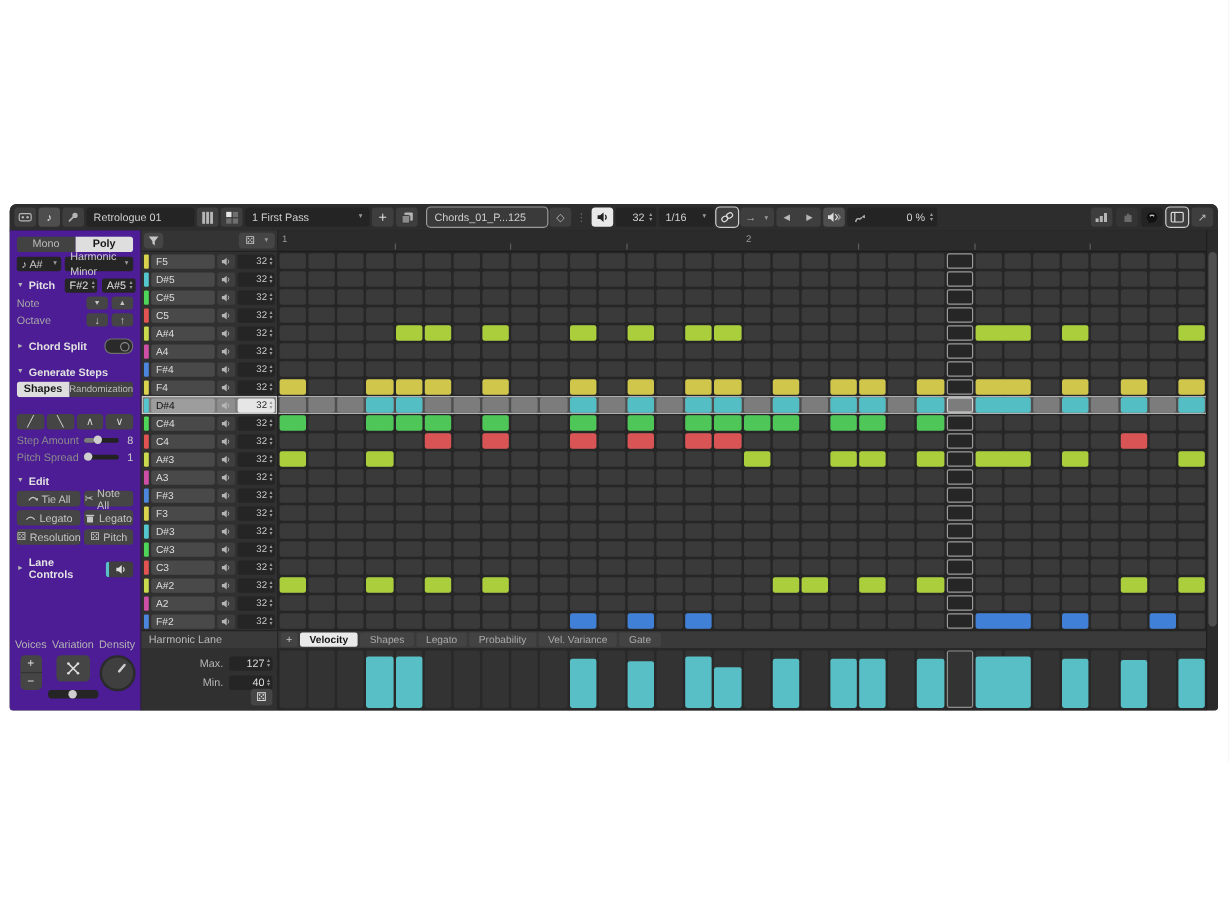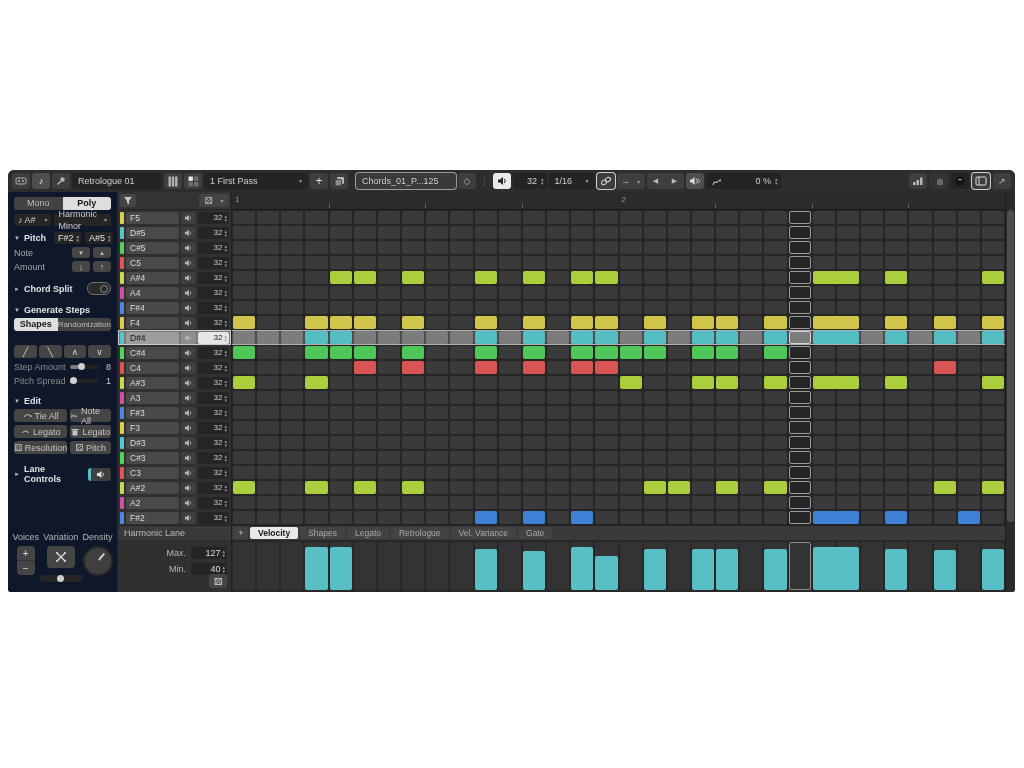--- a/index.html
+++ b/index.html
@@ -20,21 +20,21 @@
   .spin{height:16px;background:#242424;border-radius:3px;display:flex;align-items:center;
     padding:0 3px 0 6px;gap:4px;}
   .spin .val{min-width:18px;text-align:right;color:#d2d2d2;}
   .arrcol{display:flex;flex-direction:column;line-height:4px;font-size:5px;color:#9a9a9a;}
   .dd{font-size:6px;color:#9a9a9a;margin-left:4px;}
   .grp{display:flex;gap:1px;background:#3e3e3e;border-radius:3px;}
   .right-icons{margin-left:auto;display:flex;gap:3px;align-items:center;}
   .dim{opacity:.45;}
   svg{display:block;}
   
-  .left-panel{position:absolute;left:0;top:22px;width:110px;bottom:0;background:#0f172a;
+  .left-panel{position:absolute;left:0;top:22px;width:110px;bottom:0;background:#4c1d95;
     border-right:1px solid #242424;box-sizing:border-box;padding:4px 4px 0 4px;}
   .lane-col{position:absolute;left:110px;top:22px;width:114px;bottom:0;background:#303030;
     border-right:1px solid #202020;box-sizing:border-box;}
   .grid-col{position:absolute;left:224px;top:22px;width:773px;bottom:0;background:#262626;}
   .vscroll{position:absolute;right:0;top:22px;width:10px;bottom:0;background:#2b2b2b;border-left:1px solid #1e1e1e;box-sizing:border-box;}
   .vthumb{position:absolute;left:1px;right:1px;top:18px;height:312px;background:#4f4f4f;border-radius:4px;}
   
   .lp-tabs{display:flex;margin:1px 2px 4px 2px;border-radius:3px;overflow:hidden;}
   .lp-tab{flex:1;height:13px;line-height:13px;text-align:center;background:#424242;color:#bbb;}
   .lp-tab.on{background:#dedede;color:#161616;font-weight:bold;}
@@ -293,21 +293,21 @@
             <span>▾</span>
           </span>
       </div>
     </div>
     <div class="lp-row">
       <span class="lp-label">Note</span>
       <div class="btn sm" style="font-size:6px">▼</div>
       <div class="btn sm" style="font-size:6px">▲</div>
     </div>
     <div class="lp-row">
-      <span class="lp-label">Amount</span>
+      <span class="lp-label">Octave</span>
       <div class="btn sm">↓</div>
       <div class="btn sm">↑</div>
     </div>
     <div class="lp-head" style="margin-top:10px">
       <span class="tri">►</span>
         <span>Chord Split</span>
       <span style="flex:1"></span>
       <div class="toggle"></div>
     </div>
     <div class="lp-head" style="margin-top:10px">
@@ -1649,21 +1649,21 @@
           <div class="ncell" style="left: calc(75% + 1px); width: calc(6.25% - 2px); background: rgb(64, 128, 214);"></div>
           <div class="ncell" style="left: calc(84.375% + 1px); width: calc(3.125% - 2px); background: rgb(64, 128, 214);"></div>
           <div class="ncell" style="left: calc(93.75% + 1px); width: calc(3.125% - 2px); background: rgb(64, 128, 214);"></div>
         </div>
       </div>
     <div class="ptabs" id="ptabs">
         <div class="plus-tab">+</div>
         <div class="ptab on">Velocity</div>
         <div class="ptab">Shapes</div>
         <div class="ptab">Legato</div>
-        <div class="ptab">Retrologue</div>
+        <div class="ptab">Probability</div>
         <div class="ptab">Vel. Variance</div>
         <div class="ptab">Gate</div>
       </div>
     <div class="vel-lane" id="vel-lane">
         <div class="vslot" style="left: calc(0% + 1px); width: calc(3.125% - 2px);"></div>
         <div class="vslot" style="left: calc(3.125% + 1px); width: calc(3.125% - 2px);"></div>
         <div class="vslot" style="left: calc(6.25% + 1px); width: calc(3.125% - 2px);"></div>
         <div class="vslot" style="left: calc(9.375% + 1px); width: calc(3.125% - 2px);"></div>
         <div class="vslot" style="left: calc(12.5% + 1px); width: calc(3.125% - 2px);"></div>
         <div class="vslot" style="left: calc(15.625% + 1px); width: calc(3.125% - 2px);"></div>

